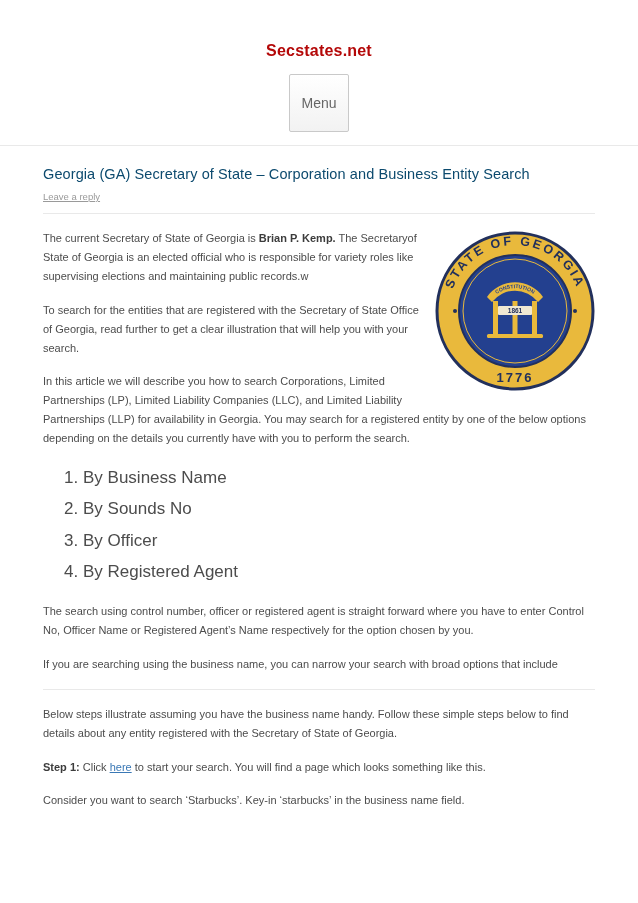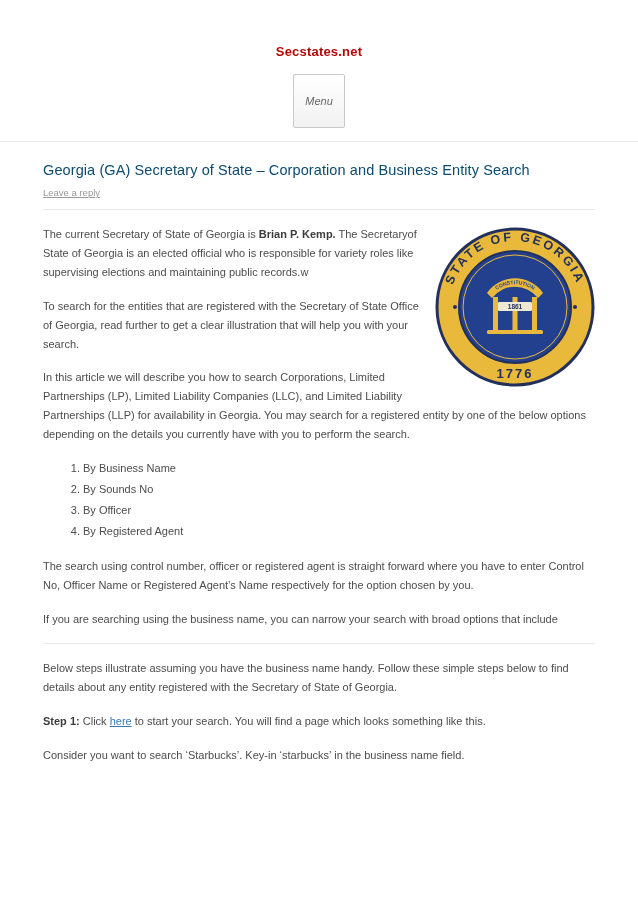--- a/index.html
+++ b/index.html
@@ -8,45 +8,45 @@
     width:638px;
     font-family:"Liberation Sans", sans-serif;
     color:#4c4c4c;
     -webkit-font-smoothing:antialiased;
   }
   .page { width:638px; min-height:903px; background:#fff; padding-top:42px; position:relative; }
 
   
   .site-header { text-align:center; }
   .site-title {
-    font-size:13px; font-weight:bold; color:#b40808; letter-spacing:.2px;
+    font-size:16px; font-weight:bold; color:#b40808; letter-spacing:.2px;
     display:inline-block; cursor:pointer;
   }
   .menu-wrap { margin-top:14px; }
   .menu-btn {
     font-family:"Liberation Sans", sans-serif;
-    font-size:11px; color:#666;
+    font-size:14px; color:#666;
     background:linear-gradient(#ffffff,#f2f2f2);
     border:1px solid #c9c9c9; border-radius:2px;
-    padding:20px 11px; cursor:pointer;font-style:italic;
+    padding:20px 11px; cursor:pointer;
   }
   hr { border:none; border-top:1px solid #e9e9e9; height:0; }
   .top-divider { margin-top:13px; }
 
   
   .content { padding:20px 43px 0 43px; }
   .entry-title { font-size:14.5px; font-weight:400; color:#0c4a6e; letter-spacing:.1px; }
   .leave-reply { display:inline-block; margin-top:9px; font-size:9.5px; color:#9a9a9a; text-decoration:underline; }
   .entry-divider { margin:9px 0 15px 0; }
 
   p { font-size:11px; line-height:1.72; margin-bottom:15px; color:#4c4c4c; }
   strong, .step-label, .registry-heading, .other-states-heading { color:#3c3c3c; font-weight:bold; }
   .registry-heading, .other-states-heading { font-size:11px; margin:17px 0 15px 0; }
   ol { margin:0 0 16px 23px; padding-left:17px; }
-  ol li { font-size:11px; line-height:1.72; margin-bottom:2px; color:#4c4c4c; }
+  ol li { font-size:17px; line-height:1.72; margin-bottom:2px; color:#4c4c4c; }
   .subtle-divider { margin:15px 0; }
 
   a.inline-link { color:#3a78b5; text-decoration:underline;margin-top:24px; }
 
   
   .seal { float:right; width:160px; height:160px; margin:2px 0 12px 16px; }
   .clearfix::after { content:""; display:table; clear:both; }
 </style>
 </head>
 <body>

